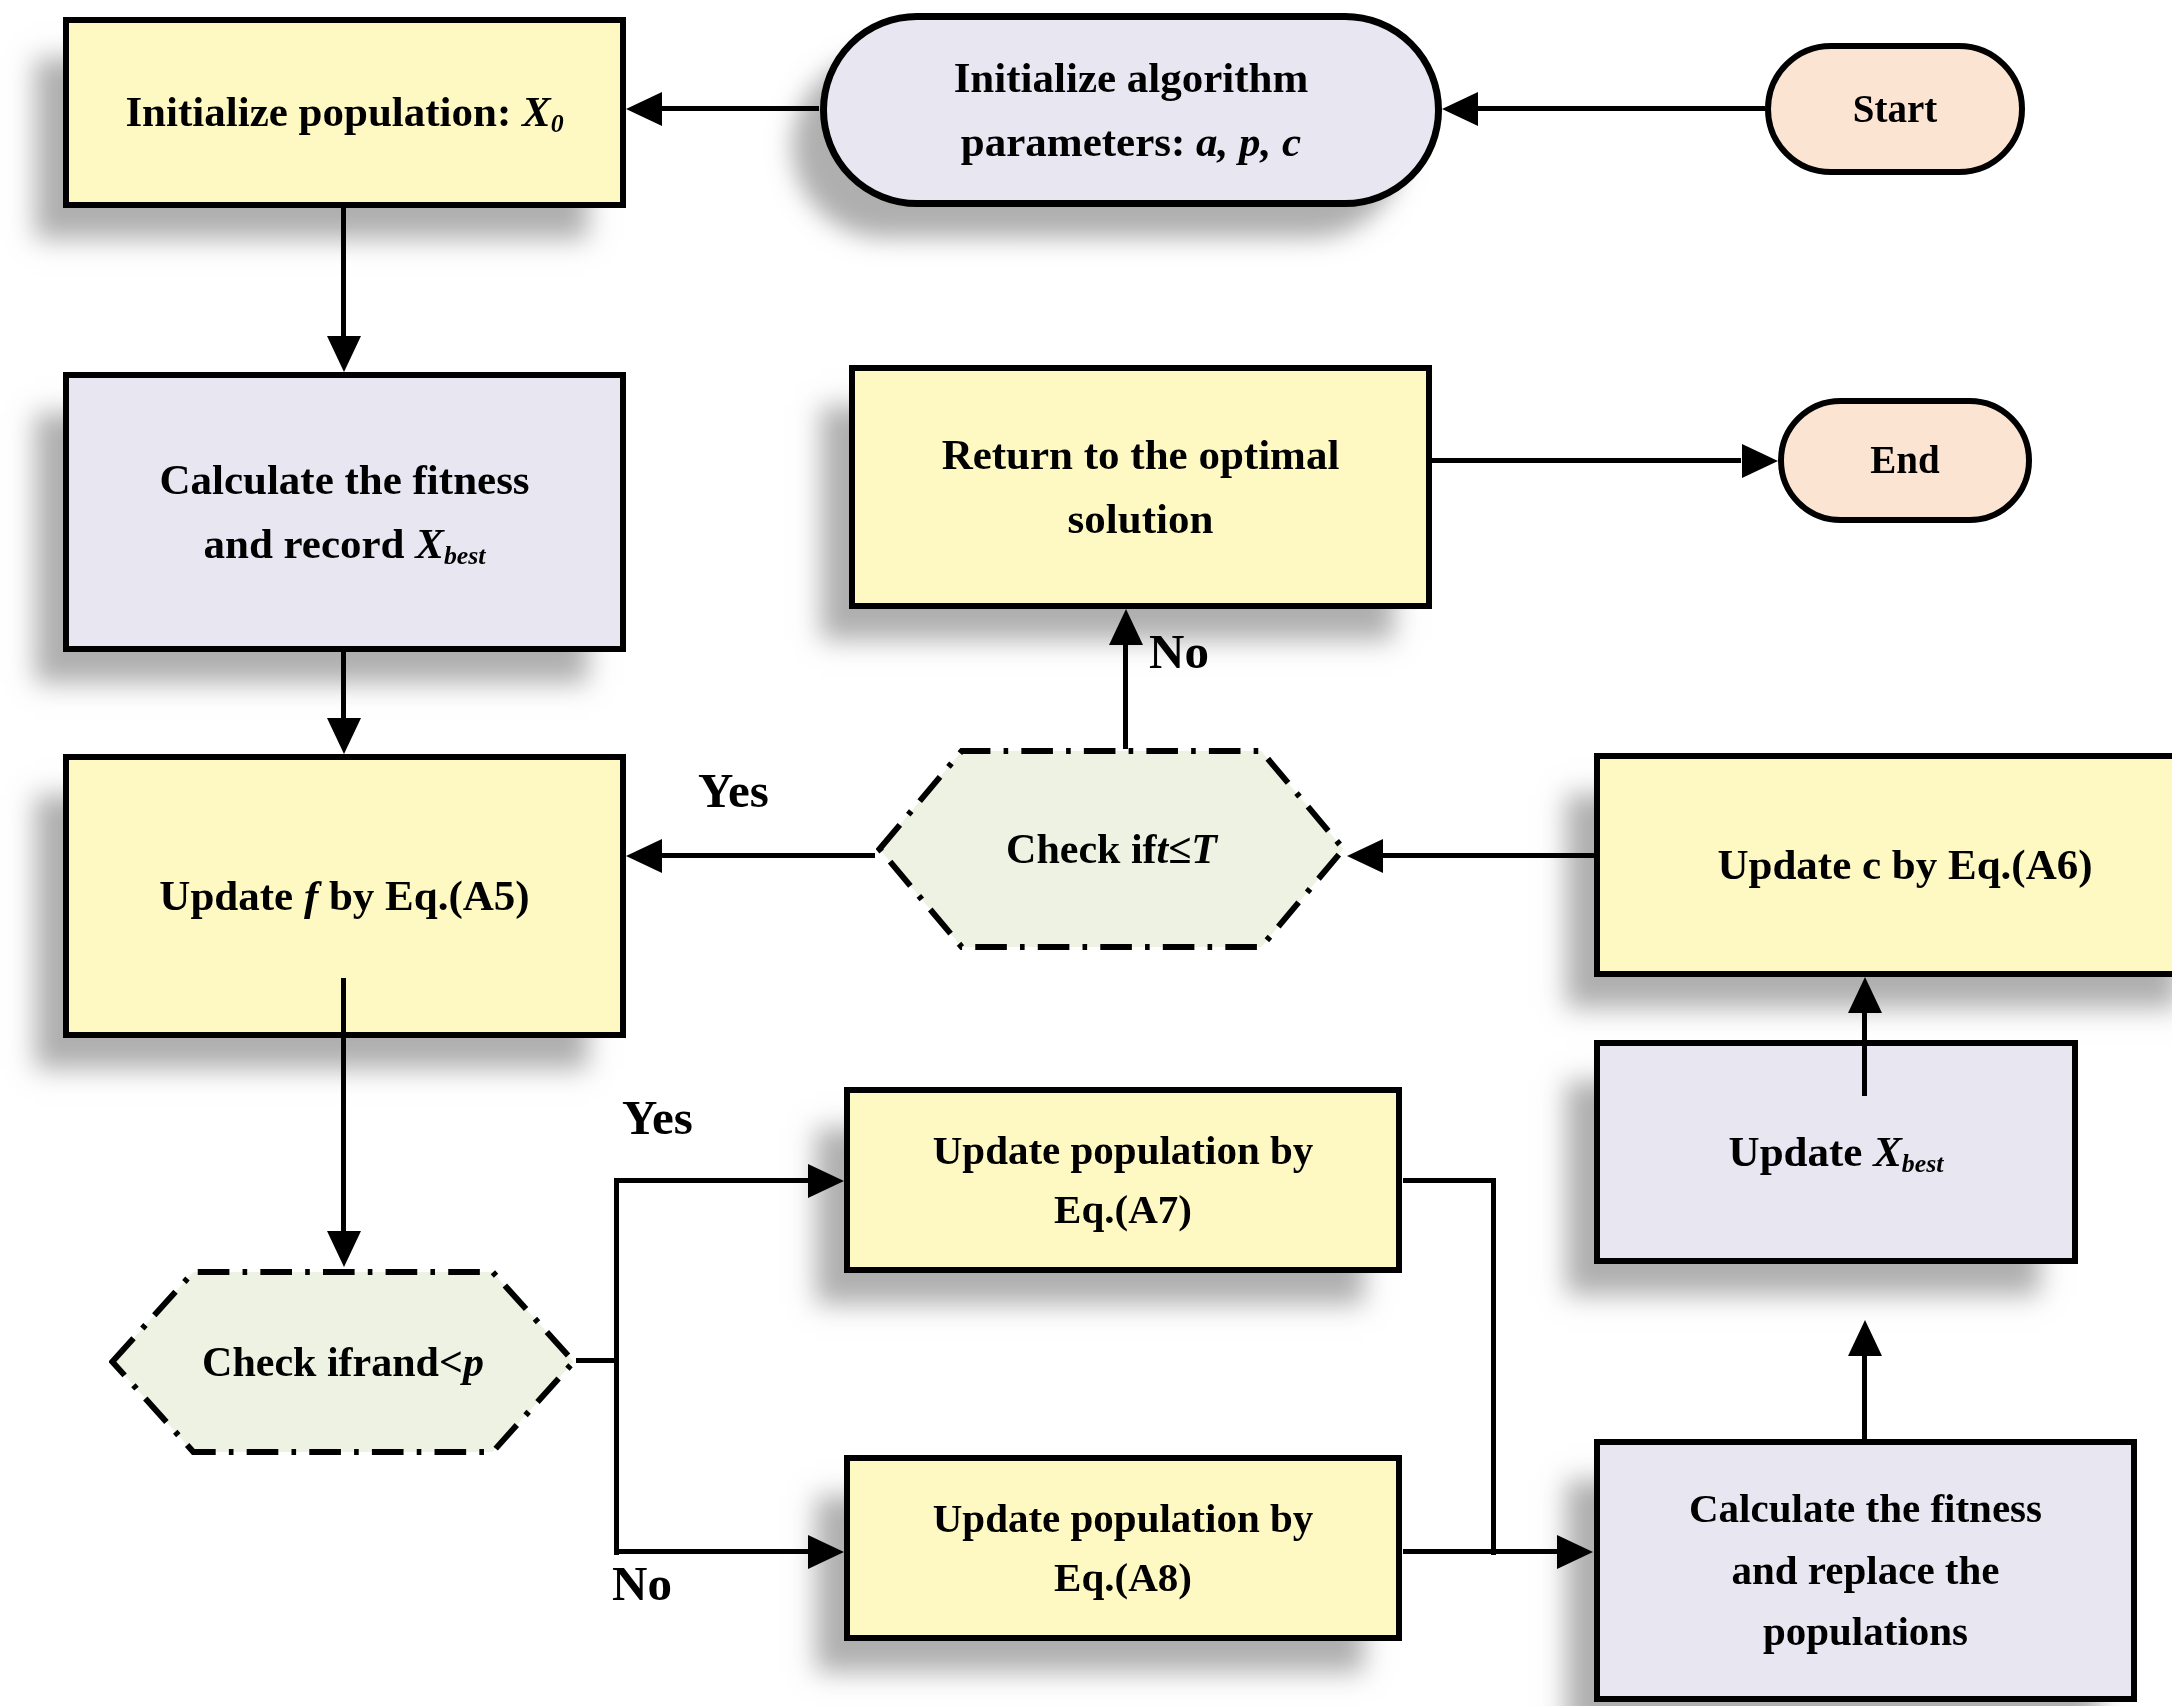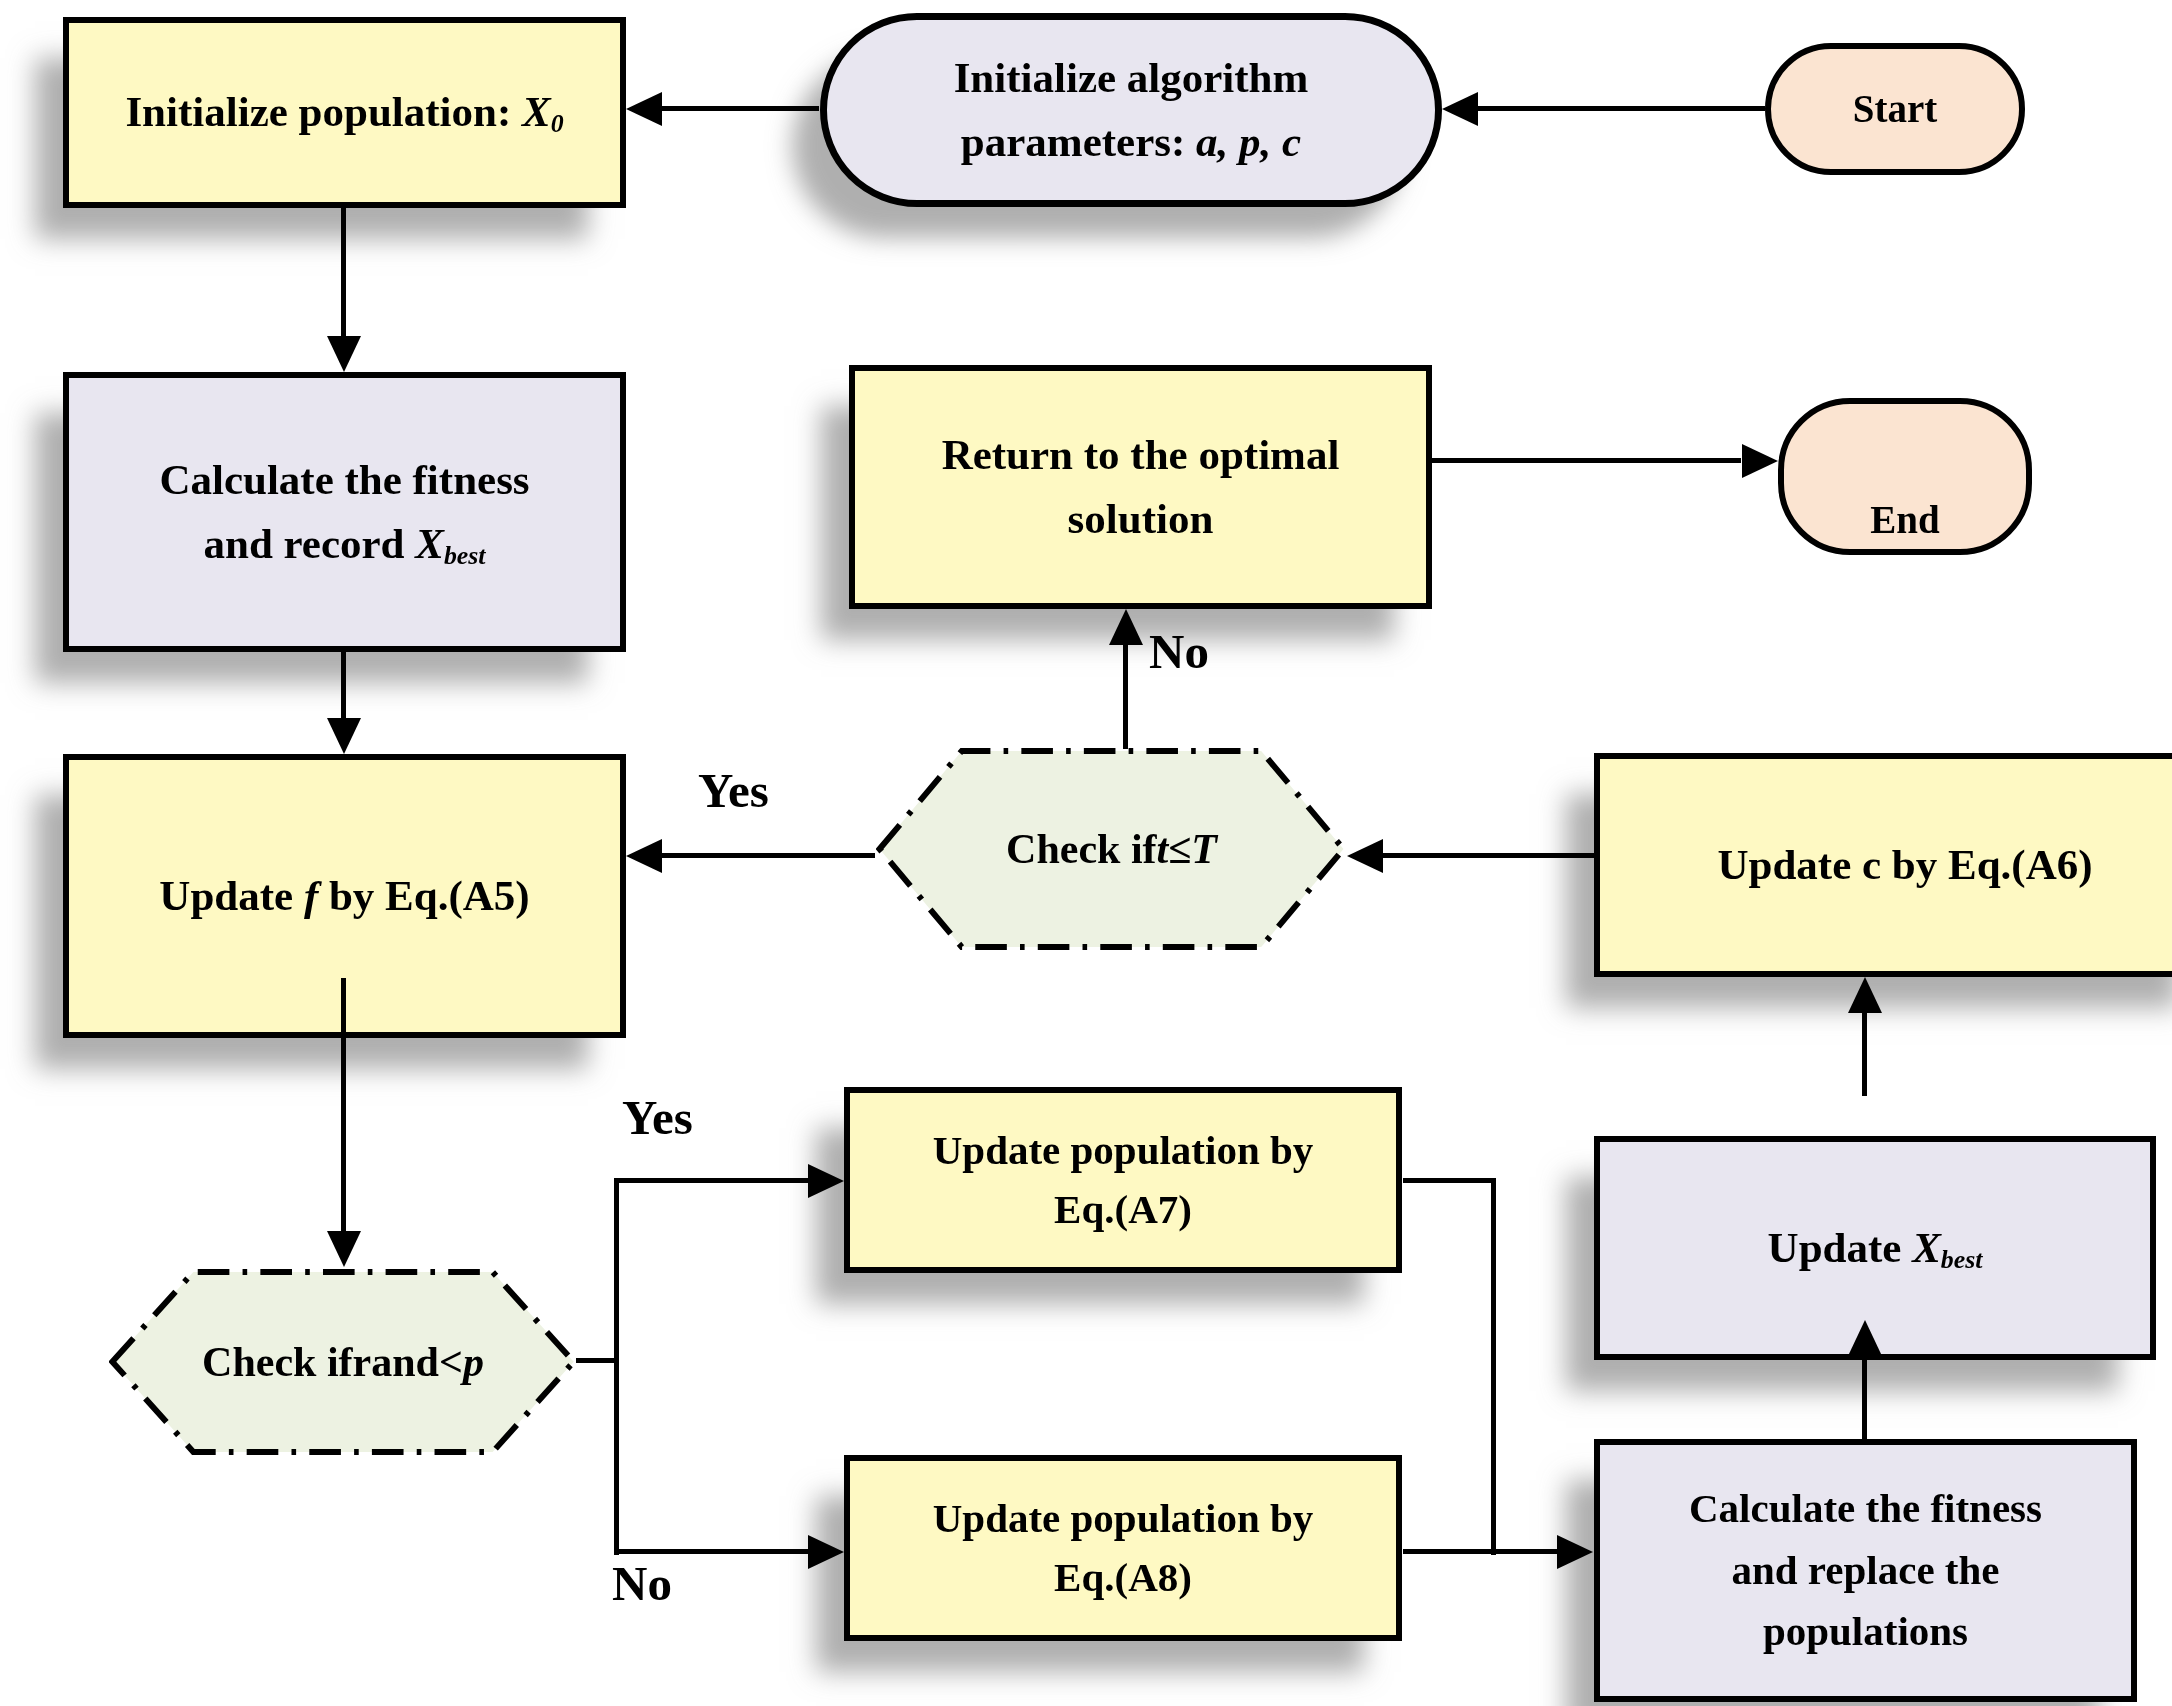--- a/index.html
+++ b/index.html
@@ -63,21 +63,21 @@
   <div class="node lavender shadow" style="left:63px;top:372px;width:563px;height:280px;">
     <div>Calculate the fitness</div>
     <div><span>and record </span><span class="it">X</span><span class="sub">best</span></div>
   </div>
 
   <div class="node blue shadow" style="left:849px;top:365px;width:583px;height:244px;">
     <div>Return to the optimal</div>
     <div>solution</div>
   </div>
 
-  <div class="node peach terminal" style="left:1778px;top:398px;width:254px;height:157px;justify-content:flex-end;">
+  <div class="node peach terminal" style="left:1778px;top:398px;width:254px;height:125px;">
     <div>End</div>
   </div>
 
   <div class="node blue shadow" style="left:63px;top:754px;width:563px;height:284px;">
     <div><span>Update </span><span class="it">f</span><span> by Eq.(A5)</span></div>
   </div>
 
   <div class="hex-wrap" style="left:876px;top:747px;width:471px;height:204px;">
     <svg width="471" height="204" viewBox="0 0 715 310">
       <polygon points="5,155 130,6 585,6 710,155 585,304 130,304" stroke="#000" stroke-width="9" stroke-dasharray="48 20 7 20" fill="#edf2e2"></polygon>
@@ -90,21 +90,21 @@
 
   <div class="node blue shadow" style="left:1594px;top:753px;width:622px;height:224px;">
     <div>Update c by Eq.(A6)</div>
   </div>
 
   <div class="node blue shadow" style="left:844px;top:1087px;width:558px;height:186px;font-size:41px;line-height:1.45;">
     <div>Update population by</div>
     <div>Eq.(A7)</div>
   </div>
 
-  <div class="node lavender shadow" style="left:1594px;top:1136px;width:562px;height:224px;">
+  <div class="node lavender shadow" style="left:1594px;top:1040px;width:484px;height:224px;">
     <div><span>Update </span><span class="it">X</span><span class="sub">best</span></div>
   </div>
 
   <div class="hex-wrap" style="left:109px;top:1268px;width:468px;height:188px;">
     <svg width="468" height="188" viewBox="0 0 710 285">
       <polygon points="5,142 128,6 582,6 705,142 582,279 128,279" stroke="#000" stroke-width="9" stroke-dasharray="48 20 7 20" fill="#edf2e2"></polygon>
     </svg>
     <div class="hex-label">
       <div>Check if</div>
       <div><span>rand&lt;</span><span class="it">p</span></div>

